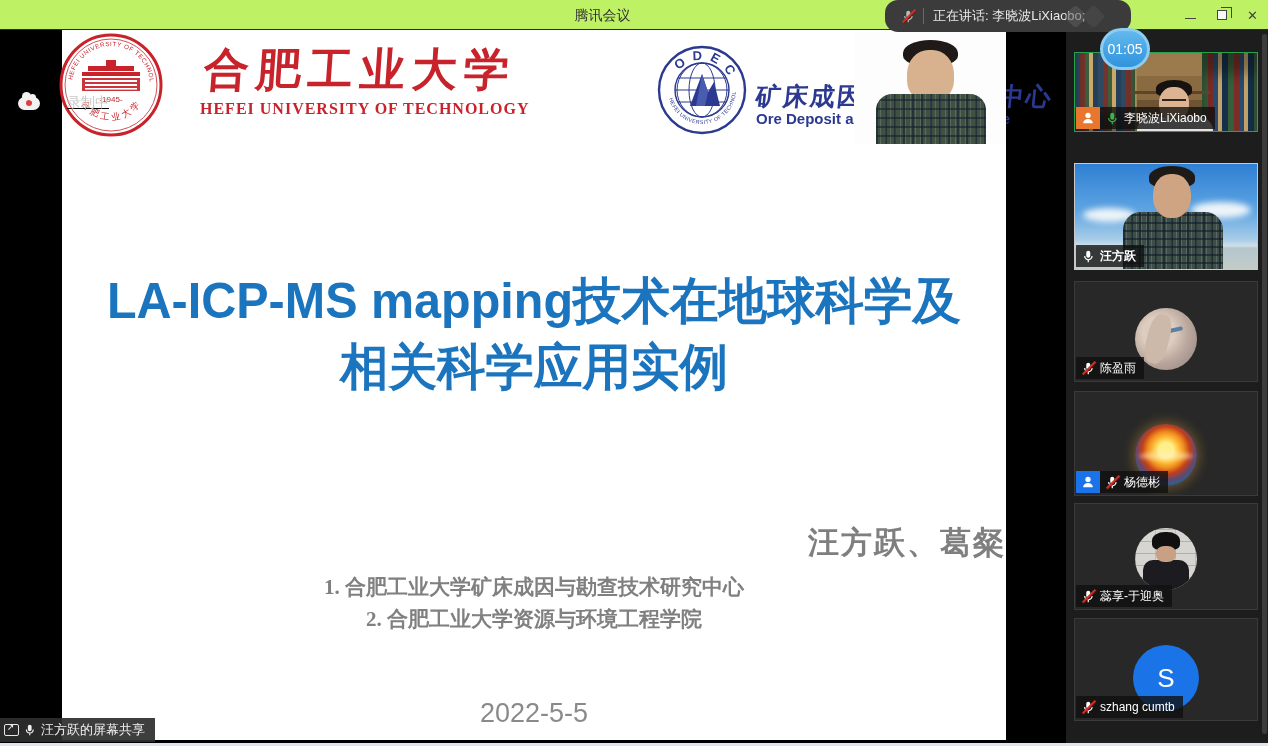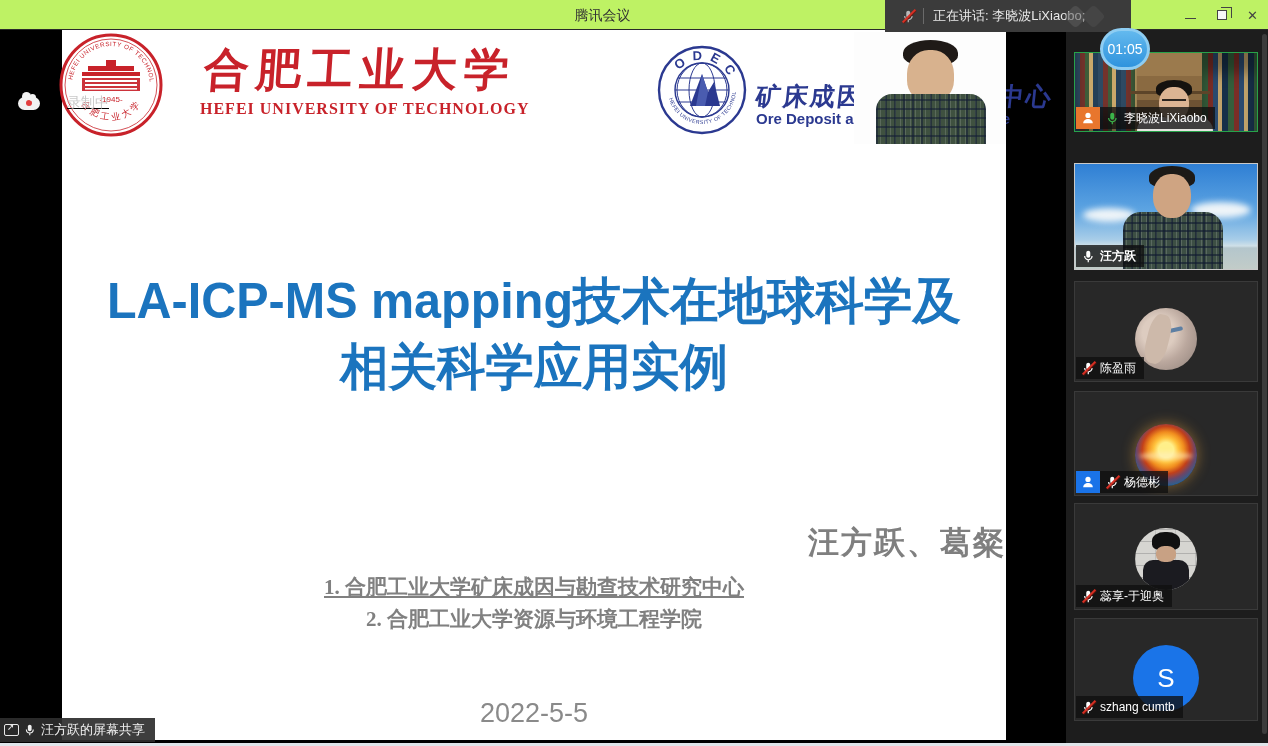--- a/index.html
+++ b/index.html
@@ -10,21 +10,21 @@
   
   .titlebar { position:absolute; top:0; left:0; width:1268px; height:30px; background:#bef264; border-bottom:1px solid #2a2a2a; }
   .win-title { position:absolute; top:0; left:0; width:1205px; height:30px; line-height:30px; text-align:center; font-size:14px; color:#333; }
   .win-controls { position:absolute; top:0; right:0; height:30px; display:flex; }
   .win-btn { width:31px; height:30px; display:flex; align-items:center; justify-content:center; color:#444; font-size:13px; cursor:default; }
   .restore-box { width:10px; height:10px; border:1px solid #444; position:relative; background:#f7f7f7; }
   .restore-box:before { content:""; position:absolute; top:-4px; left:3px; width:10px; height:10px; border:1px solid #444; border-bottom:none; border-left:none; }
   .min-glyph { width:11px; height:1px; background:#444; margin-top:6px; }
 
   
-  .speakbox { position:absolute; top:0; left:885px; width:246px; height:32px; background:#3b3b3b; display:flex; align-items:center; z-index:30; }
+  .speakbox { position:absolute; top:0; left:885px; width:246px; height:32px; background:#3b3b3b; display:flex; align-items:center; z-index:30;border-radius:13px; }
   .speakbox .divider { width:1px; height:16px; background:#6a6a6a; margin:0 9px 0 8px; }
   .speak-text { color:#e9e9e9; font-size:13px; white-space:nowrap; }
   .wm { position:absolute; right:16px; top:5px; width:54px; height:24px; opacity:.55; }
   .wm span { position:absolute; width:17px; height:17px; background:#5c5c5c; border-radius:4px; transform:rotate(45deg); }
   .wm .d1 { left:6px; top:3px; } .wm .d2 { left:24px; top:3px; background:#4e4e4e; }
 
   
   .stage { position:absolute; top:30px; left:0; width:1072px; height:714px; background:#000; }
   .slide { position:absolute; left:62px; top:0px; width:944px; height:710px; background:#fff; }
 
@@ -64,21 +64,21 @@
       repeating-linear-gradient(90deg, rgba(18,28,52,.55) 0 2px, transparent 2px 9px),
       repeating-linear-gradient(90deg, rgba(255,255,255,.14) 4px 5px, transparent 5px 9px); }
 
   
   .slide-title { position:absolute; left:0; top:238px; width:944px; text-align:center; color:#1b74be;
     font-weight:800; font-size:50px; line-height:1.32; letter-spacing:0px; transform:scaleX(.97); }
   .authors { position:absolute; left:0; top:492px; width:944px; text-align:right; color:#7f7f7f;
     font-family:"Liberation Serif","DejaVu Serif",serif; font-weight:700; font-size:31px; letter-spacing:2px; }
   .aff { position:absolute; left:0; width:944px; text-align:center; color:#808080;
     font-family:"Liberation Serif","DejaVu Serif",serif; font-weight:700; font-size:21px; }
-  .aff1 { top:543px;text-decoration:underline; } .aff2 { top:575px; }
+  .aff1 { top:543px; } .aff2 { top:575px; }
   .slide-date { position:absolute; left:0; top:668px; width:944px; text-align:center; color:#8a8a8a; font-size:27px; }
 
   
   .sidebar { position:absolute; top:30px; left:1066px; width:202px; height:714px; background:#1d1d1d; }
   .scrollbar { position:absolute; right:1px; top:4px; width:5px; height:700px; background:#3c3c3c; border-radius:3px; }
   .tile { position:absolute; left:8px; width:184px; height:80px; background:#282828; border:1px solid #3a3a3a; overflow:hidden; cursor:default; }
   .tile.speaking { border:1px solid #27a24a; }
   .tile.bright { border:1px solid #c9c9c9; }
   .t1 { top:22px; } .t2 { top:133px; height:107px;font-weight:bold; } .t3 { top:251px; height:101px; }
   .t4 { top:361px; height:105px; } .t5 { top:473px; height:107px; } .t6 { top:588px; height:103px; }

